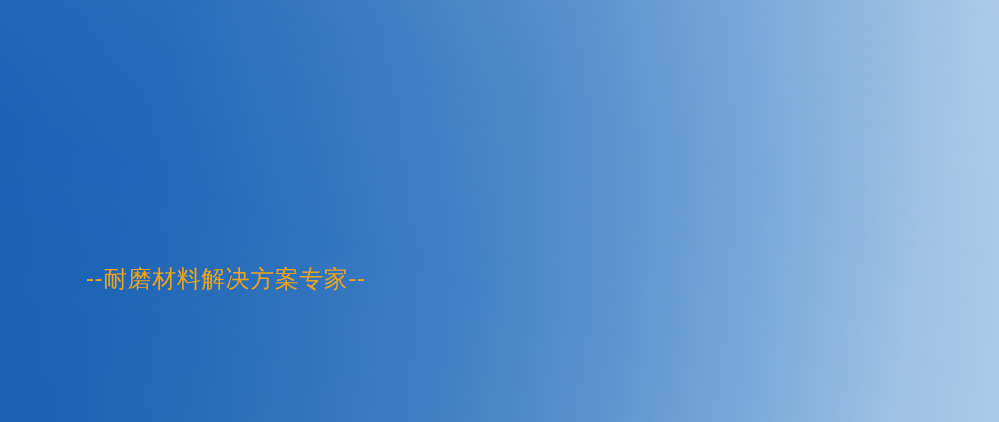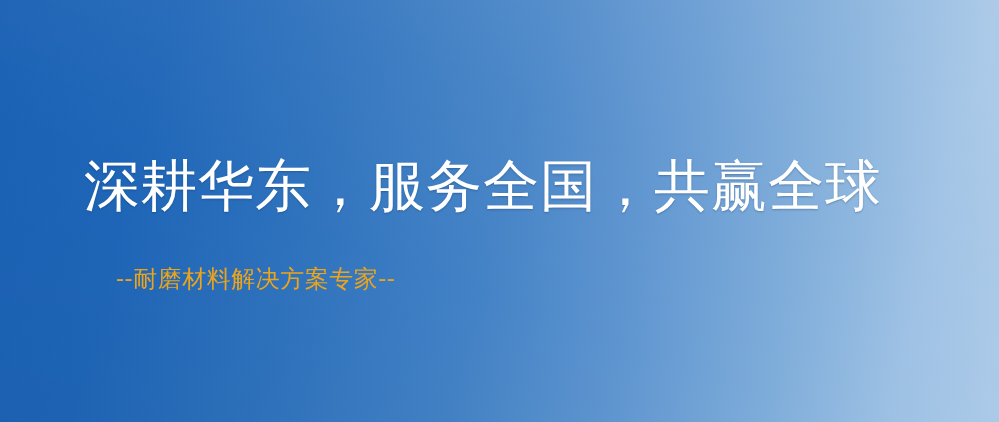--- a/index.html
+++ b/index.html
@@ -60,21 +60,20 @@
     position: absolute;
     left: 86px;
     top: 265px;
     font-family: "DejaVu Serif", "Liberation Serif", serif;
     font-size: 24px;
     line-height: 1.2;
     letter-spacing: 0.5px;
     color: #eca41b;
     white-space: nowrap;
     z-index: 3;
-    margin-left: 30px;
   }
 
   
   .logo {
     position: absolute;
     left: 744px;
     top: 296px;
     width: 252px;
     height: 124px;
     z-index: 4;
@@ -83,18 +82,17 @@
     display: block;
     width: 252px;
     height: 124px;
   }
 </style>
 </head>
 <body>
 
 <div id="banner">
 
-  <div class="headline">深耕华东，服务全国，共赢全球</div>
 
   <div class="subtitle">--耐磨材料解决方案专家--</div>
 
 
 </div>
 
 </body></html>

